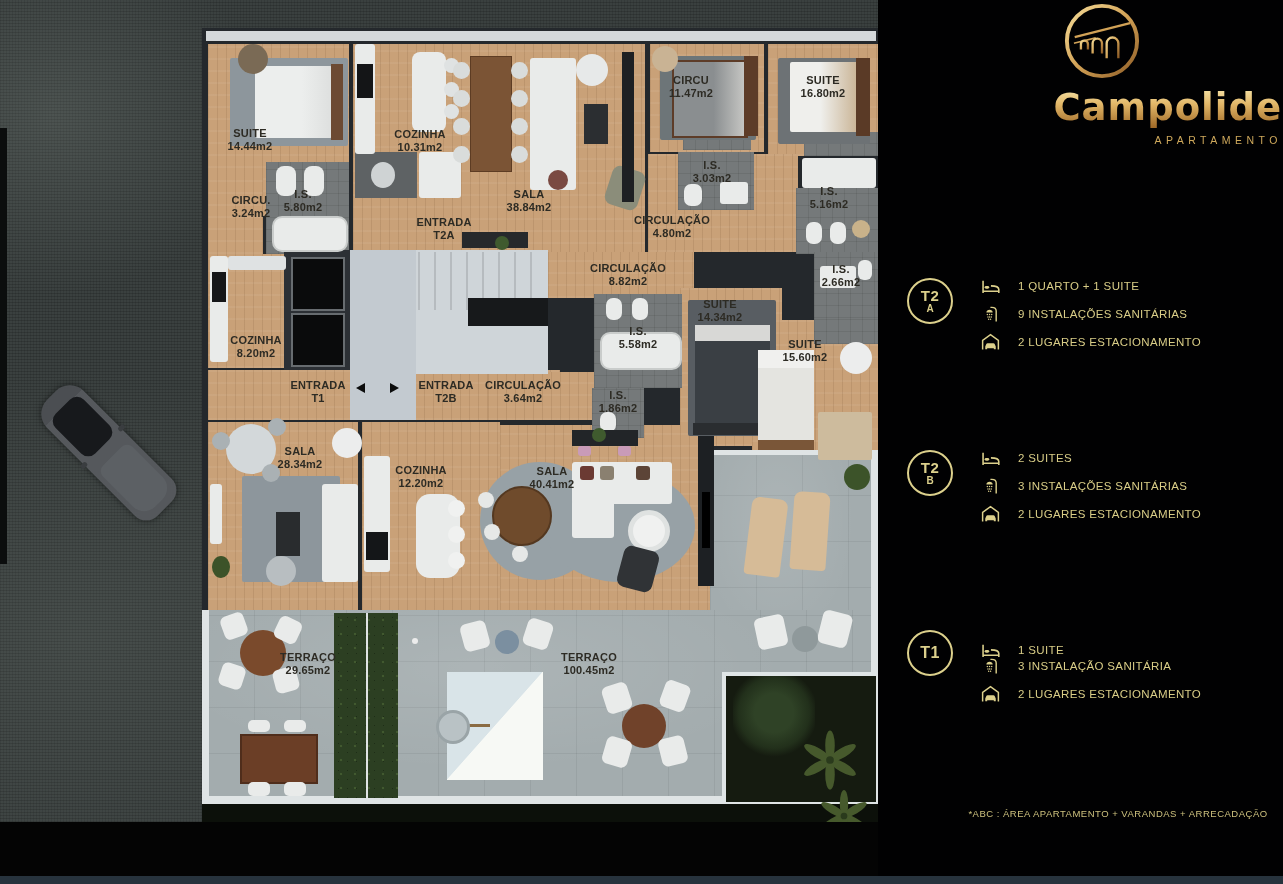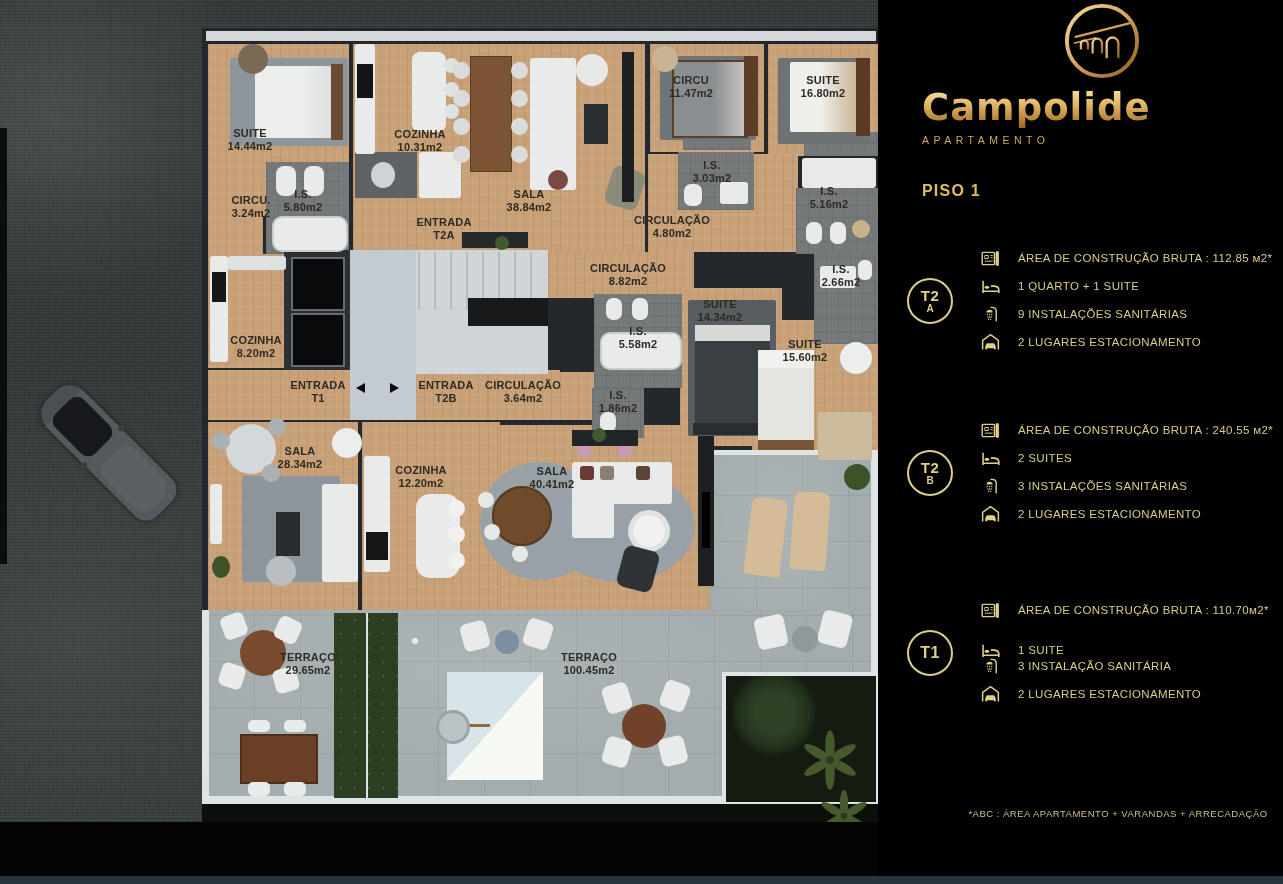--- a/index.html
+++ b/index.html
@@ -49,21 +49,21 @@
   
   .car{left:82px;top:372px;width:52px;height:160px;transform:rotate(-45deg);
        background:linear-gradient(180deg,#4b4e52 0 11%, #55585c 11% 100%);
        border-radius:20px 20px 16px 16px;box-shadow:0 0 6px rgba(0,0,0,.5);}
   .car .glass{position:absolute;left:6px;top:16px;width:40px;height:56px;border-radius:10px;background:#17191c;}
   .car .hood{position:absolute;left:5px;top:86px;width:42px;height:66px;border-radius:8px 8px 16px 16px;background:#5c6064;}
   .car .mir1{position:absolute;left:-4px;top:70px;width:7px;height:5px;background:#3a3d40;border-radius:2px;}
   .car .mir2{position:absolute;right:-4px;top:70px;width:7px;height:5px;background:#3a3d40;border-radius:2px;}
   
   .panel{left:878px;top:0;width:405px;height:884px;background:#010102;color:#d9cd87;}
-  .pinner{position:absolute;left:44px;top:0;width:360px;text-align:left;}
+  .pinner{position:absolute;left:44px;top:0;width:360px;text-align:right;}
   .wordmark{margin-top:6px;font-family:"DejaVu Sans",sans-serif;font-weight:700;font-size:37px;letter-spacing:1px;
       background:linear-gradient(180deg,#f7e5ab 4%,#e2b768 42%,#a06a28 96%);
       -webkit-background-clip:text;background-clip:text;color:transparent;}
   .residences{margin-top:5px;font-size:10.5px;font-weight:500;letter-spacing:4.5px;color:#cfa95c;}
   .piso{margin-top:36px;font-size:16px;font-weight:700;letter-spacing:1.2px;color:#e2bb62;}
   .unit{position:absolute;left:0;width:405px;height:110px;}
   .badge{position:absolute;left:29px;top:32px;width:42px;height:42px;border:2px solid #dcd08c;border-radius:50%;
      display:flex;flex-direction:column;align-items:center;justify-content:center;color:#dcd08c;line-height:1;}
   .badge .b1{font-size:15px;font-weight:700;letter-spacing:.5px;}
   .badge .b2{font-size:10px;font-weight:700;margin-top:1px;}
@@ -440,34 +440,27 @@
       <svg width="78" height="78" viewBox="0 0 100 100" style="display:block;margin:2px auto 0">
         <circle cx="50" cy="50" r="45" fill="none" stroke="url(#gold)" stroke-width="5"></circle>
         <path d="M15 45 L86 27" stroke="url(#gold)" stroke-width="3" fill="none"></path>
         <path d="M14 53 L42 46" stroke="url(#gold)" stroke-width="2" fill="none"></path>
         <path d="M23 61 v-7 a4.5 4.5 0 0 1 9 0 v7" stroke="url(#gold)" stroke-width="3" fill="none"></path>
         <path d="M38 66 v-13 a6 6 0 0 1 12 0 v13" stroke="url(#gold)" stroke-width="3" fill="none"></path>
         <path d="M56 72 v-19 a7.5 7.5 0 0 1 15 0 v19" stroke="url(#gold)" stroke-width="3" fill="none"></path>
       </svg>
       <div class="wordmark">Campolide</div>
       <div class="residences">APARTAMENTO</div>
-      <div class="piso">PISO 1</div>
     </div>
 
     <section class="unit" style="top:246px">
       <div class="badge">
         <span class="b1">T2</span>
         <span class="b2">A</span>
       </div>
-      <div class="row" style="top:2px">
-          <svg class="ric">
-            <use href="#i-plan"></use>
-          </svg>
-          <span class="rtx">ÁREA DE CONSTRUÇÃO BRUTA :  112.85 м2*</span>
-        </div>
       <div class="row" style="top:30px">
           <svg class="ric">
             <use href="#i-bed"></use>
           </svg>
           <span class="rtx">1 QUARTO + 1 SUITE</span>
         </div>
       <div class="row" style="top:58px">
           <svg class="ric">
             <use href="#i-shower"></use>
           </svg>
@@ -479,26 +472,20 @@
           </svg>
           <span class="rtx">2 LUGARES ESTACIONAMENTO</span>
         </div>
     </section>
 
     <section class="unit" style="top:418px">
       <div class="badge">
         <span class="b1">T2</span>
         <span class="b2">B</span>
       </div>
-      <div class="row" style="top:2px">
-          <svg class="ric">
-            <use href="#i-plan"></use>
-          </svg>
-          <span class="rtx">ÁREA DE CONSTRUÇÃO BRUTA :  240.55 м2*</span>
-        </div>
       <div class="row" style="top:30px">
           <svg class="ric">
             <use href="#i-bed"></use>
           </svg>
           <span class="rtx">2 SUITES</span>
         </div>
       <div class="row" style="top:58px">
           <svg class="ric">
             <use href="#i-shower"></use>
           </svg>
@@ -510,26 +497,20 @@
           </svg>
           <span class="rtx">2 LUGARES ESTACIONAMENTO</span>
         </div>
     </section>
 
     <section class="unit" style="top:598px">
       <div class="badge">
         <span class="b1" style="font-size:16px">T1</span>
 
       </div>
-      <div class="row" style="top:2px">
-          <svg class="ric">
-            <use href="#i-plan"></use>
-          </svg>
-          <span class="rtx">ÁREA DE CONSTRUÇÃO BRUTA :  110.70м2*</span>
-        </div>
       <div class="row" style="top:42px">
           <svg class="ric">
             <use href="#i-bed"></use>
           </svg>
           <span class="rtx">1 SUITE</span>
         </div>
       <div class="row" style="top:58px">
           <svg class="ric">
             <use href="#i-shower"></use>
           </svg>

